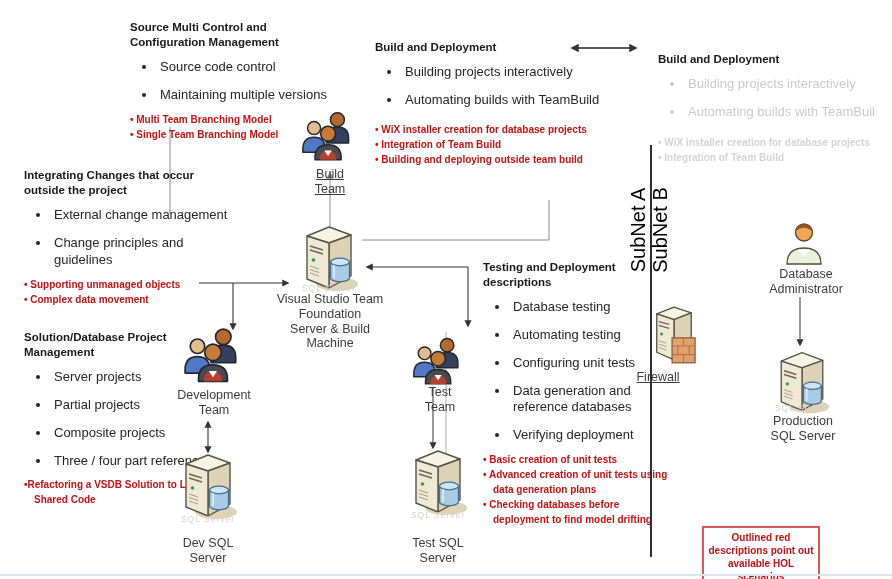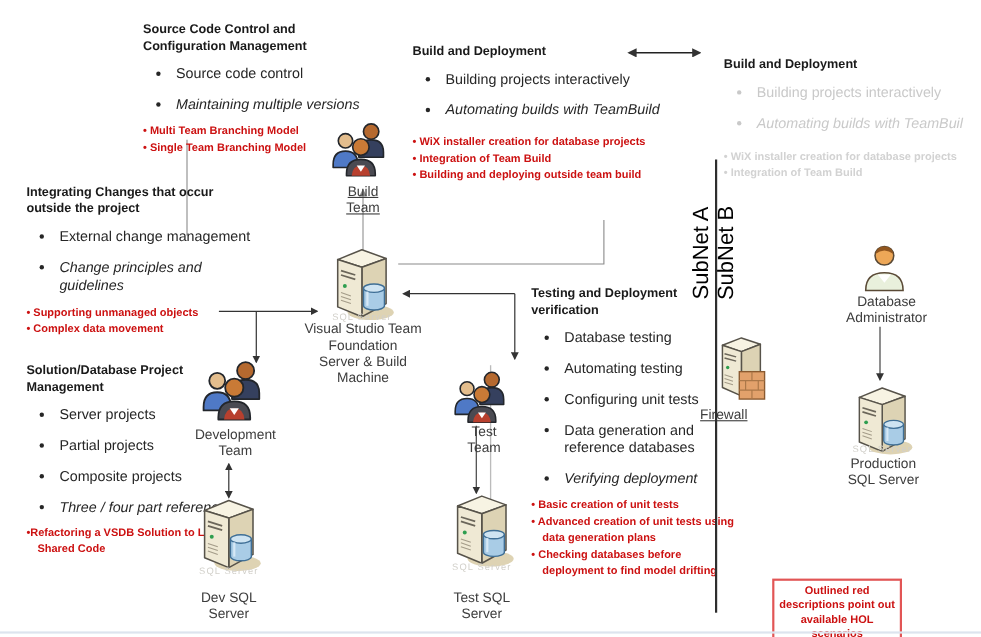--- a/index.html
+++ b/index.html
@@ -11,21 +11,21 @@
   .abs { position:absolute; }
   svg.connectors { position:absolute; left:0; top:0; pointer-events:none; }
 
   
   .sec { position:absolute; }
   .sec .t { font-weight:bold; font-size:11.5px; color:#1a1a1a; line-height:1.3;
             white-space:pre-line; margin-bottom:9px; }
   .sec ul { list-style:disc; padding-left:27px; margin:2px 0 8px 0; }
   .sec li { font-size:13px; color:#262626; line-height:1.3; margin-bottom:11px;
             white-space:pre-line; padding-left:3px; }
-  .sec li:last-child { margin-bottom:0;font-style:italic; }
+  .sec li:last-child { margin-bottom:0; }
   .notes { margin-top:8px; }
   .note { color:#cc1111; font-weight:bold; font-size:10px; line-height:1.5;
           white-space:pre-line; padding-left:10px; text-indent:-10px; }
   .sec.grayed li { color:#c9c9c9; }
   .sec.grayed .note { color:#d2d2d2; }
 
   
   .nl { position:absolute; font-size:12.5px; color:#3d3d3d; line-height:1.18;
         text-align:center; white-space:pre-line; }
   .wm { position:absolute; font-size:8.5px; color:#d2d0ca; letter-spacing:1px;
@@ -120,21 +120,21 @@
     <line x1="468" y1="267" x2="367" y2="267" stroke="#333" stroke-width="1.1" marker-end="url(#mA)"></line>
     <line x1="468" y1="267" x2="468" y2="326" stroke="#333" stroke-width="1.1" marker-end="url(#mA)"></line>
     <line x1="330" y1="228" x2="330" y2="173" stroke="#9a9a9a" stroke-width="1.1" marker-end="url(#mG)"></line>
     <line x1="208" y1="422" x2="208" y2="452" stroke="#333" stroke-width="1.1" marker-start="url(#mA)" marker-end="url(#mA)"></line>
     <line x1="446" y1="332" x2="446" y2="462" stroke="#bbbbbb" stroke-width="1.2"></line>
     <line x1="433" y1="387" x2="433" y2="448" stroke="#444" stroke-width="1.1" marker-end="url(#mA)"></line>
     <line x1="800" y1="297" x2="800" y2="345" stroke="#444" stroke-width="1.1" marker-end="url(#mA)"></line>
   </svg>
 
   <div class="sec" style="left:130px; top:20px; width:210px;">
-    <div class="t">Source Code Control and
+    <div class="t">Source Multi Control and
 Configuration Management</div>
     <ul>
       <li>Source code control</li>
       <li>Maintaining multiple versions</li>
     </ul>
     <div class="notes">
       <div class="note">• Multi Team Branching Model</div>
       <div class="note">• Single Team Branching Model</div>
     </div>
   </div>
@@ -188,21 +188,21 @@
       <li>Three / four part references</li>
     </ul>
     <div class="notes">
       <div class="note">•Refactoring a VSDB Solution to Leverage
 Shared Code</div>
     </div>
   </div>
 
   <div class="sec" style="left:483px; top:260px; width:195px;">
     <div class="t">Testing and Deployment
-verification</div>
+descriptions</div>
     <ul>
       <li>Database testing</li>
       <li>Automating testing</li>
       <li>Configuring unit tests</li>
       <li>Data generation and
 reference databases</li>
       <li>Verifying deployment</li>
     </ul>
     <div class="notes">
       <div class="note">• Basic creation of unit tests</div>

